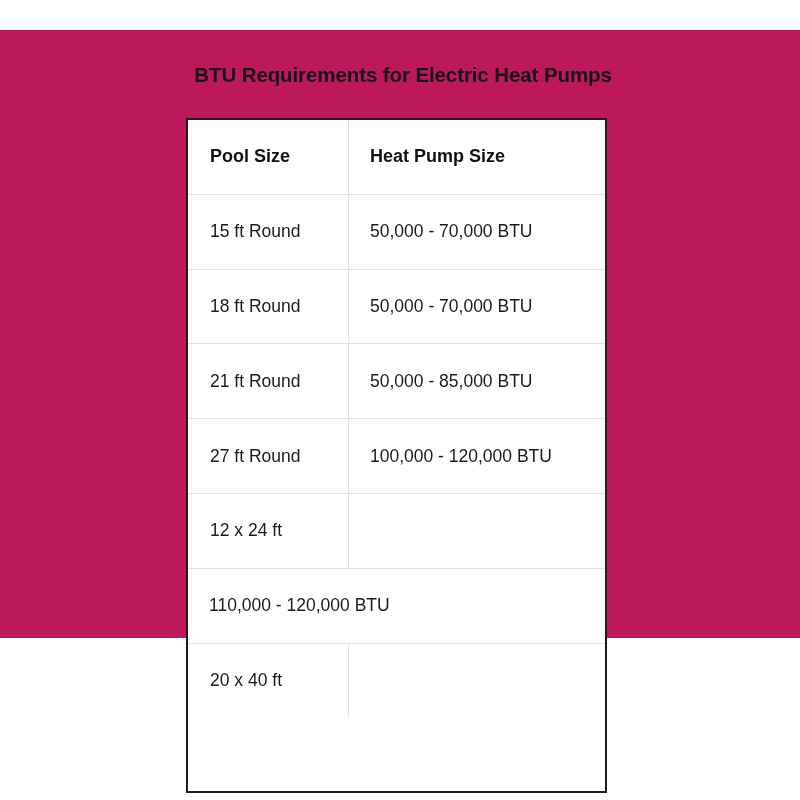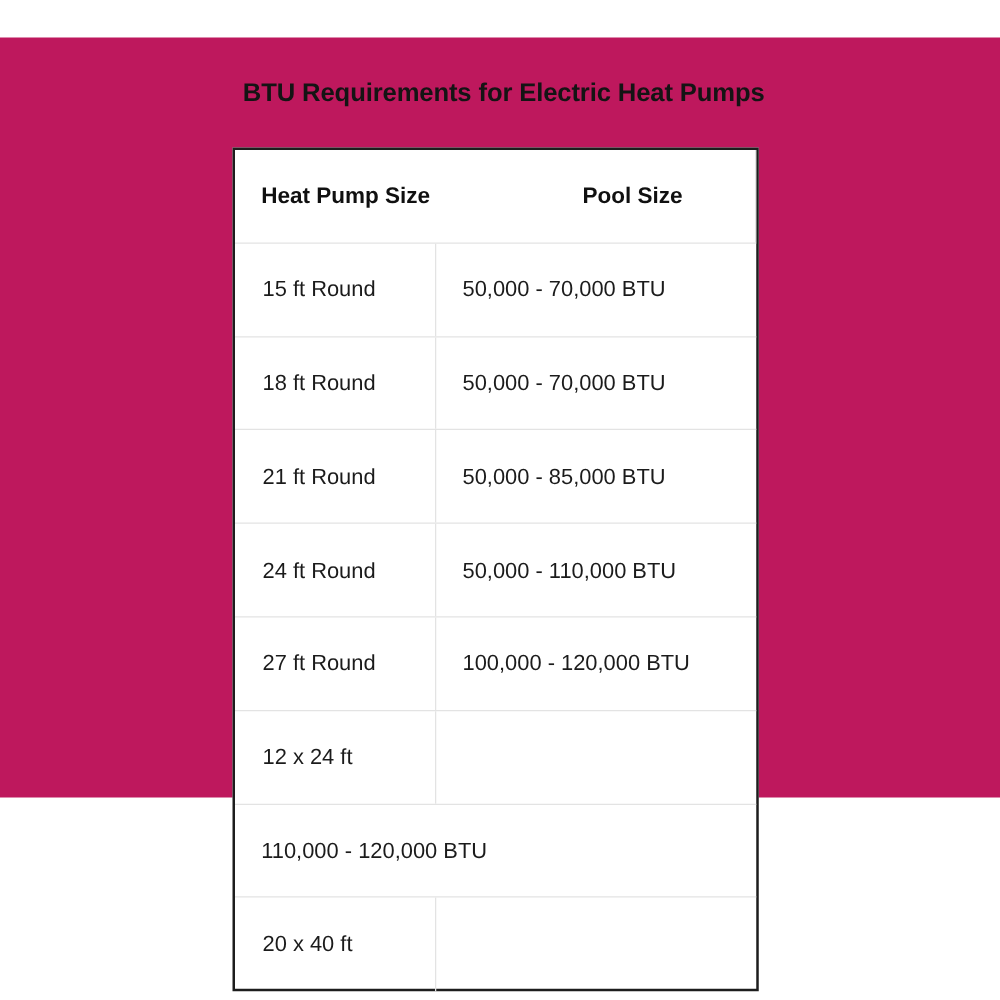--- a/index.html
+++ b/index.html
@@ -90,43 +90,39 @@
 </head>
 <body>
 
 <div id="page">
 
   <div id="page-title">BTU Requirements for Electric Heat Pumps</div>
 
   <div id="btu-table">
 
     <div class="t-row header">
+      <div class="t-cell c-pool">Pool Size</div>
       <div class="t-cell c-pump">Heat Pump Size</div>
-      <div class="t-cell c-pool">Pool Size</div>
     </div>
 
     <div class="t-row">
       <div class="t-cell c-pool">15 ft Round</div>
       <div class="t-cell c-pump">50,000 - 70,000 BTU</div>
     </div>
 
     <div class="t-row">
       <div class="t-cell c-pool">18 ft Round</div>
       <div class="t-cell c-pump">50,000 - 70,000 BTU</div>
     </div>
 
     <div class="t-row">
       <div class="t-cell c-pool">21 ft Round</div>
       <div class="t-cell c-pump">50,000 - 85,000 BTU</div>
     </div>
 
-    <div class="t-row">
-      <div class="t-cell c-pool">24 ft Round</div>
-      <div class="t-cell c-pump">50,000 - 110,000 BTU</div>
-    </div>
 
     <div class="t-row">
       <div class="t-cell c-pool">27 ft Round</div>
       <div class="t-cell c-pump">100,000 - 120,000 BTU</div>
     </div>
 
     <div class="t-row">
       <div class="t-cell c-pool">12 x 24 ft</div>
     </div>
 

